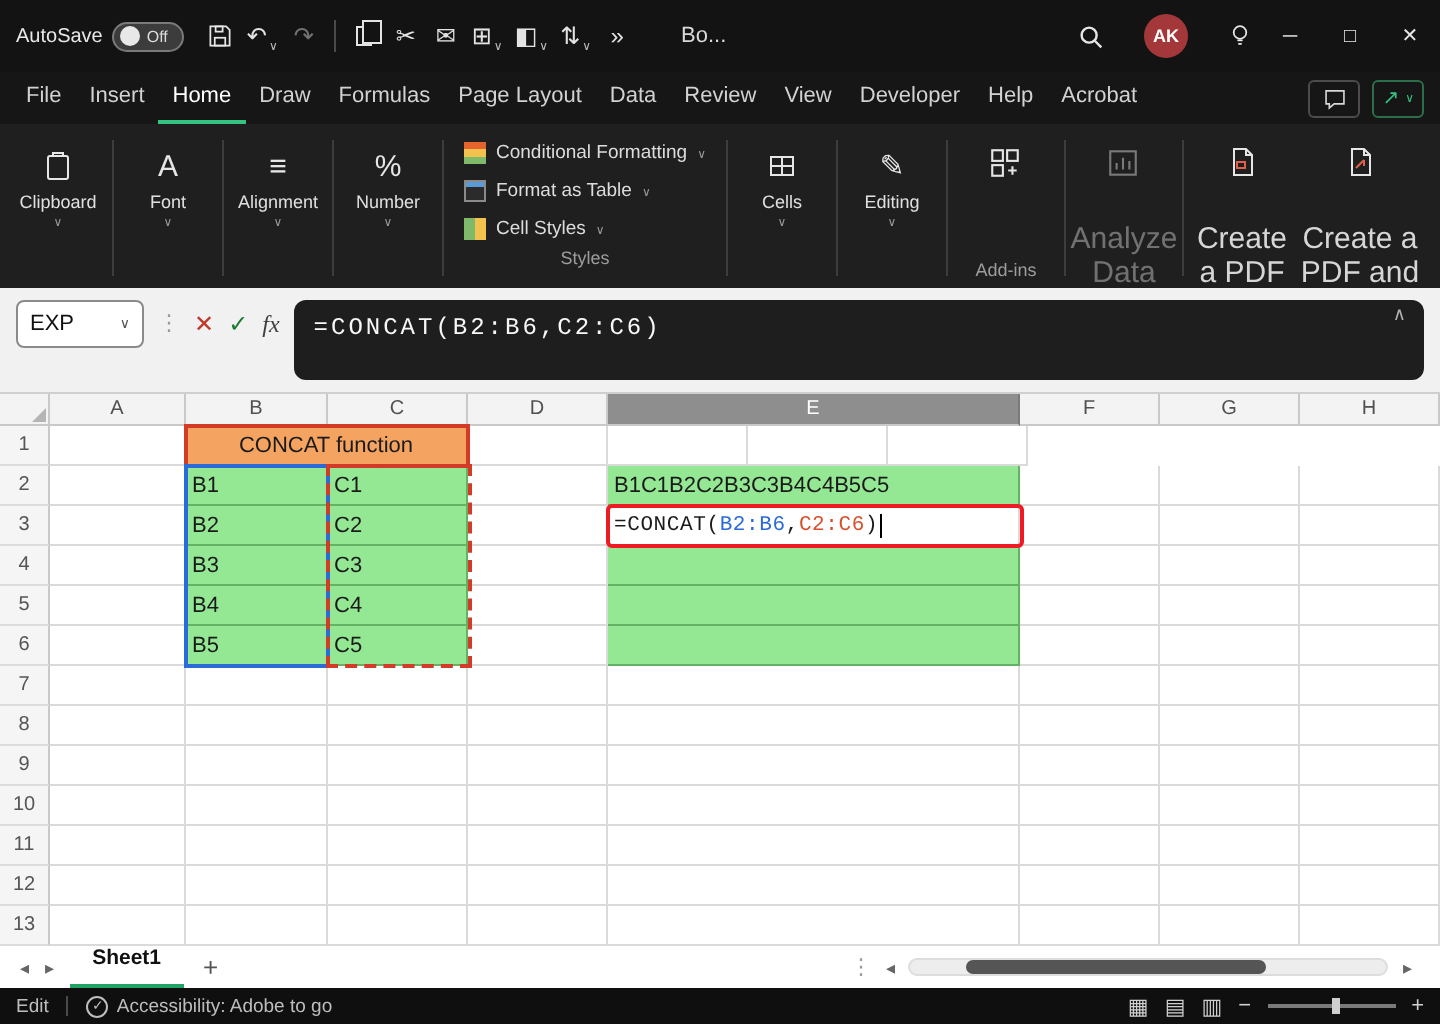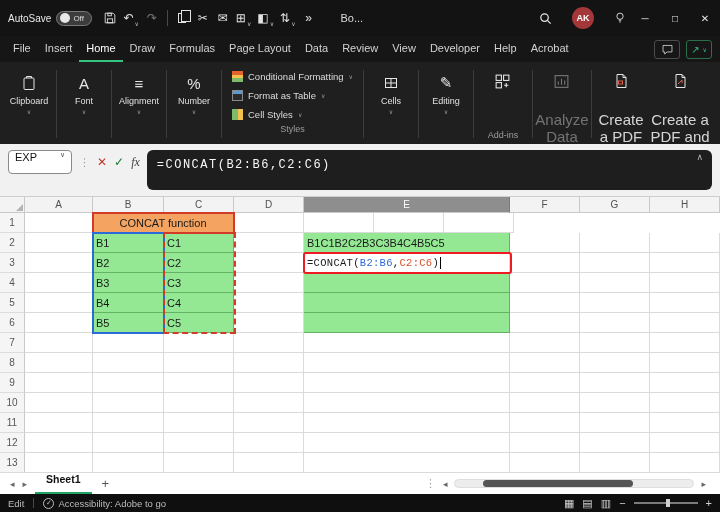--- a/index.html
+++ b/index.html
@@ -48,21 +48,21 @@
   .sic{width:11px;height:11px;border:1px solid #8a8a8a;flex:0 0 auto}
   .sic.cf{background:linear-gradient(180deg,#e5642d 33%,#f2c14e 33% 66%,#7fba6a 66%);border:none}
   .sic.tbl{background:linear-gradient(180deg,#5b9bd5 30%,#2b2b2b 30%)}
   .sic.cs{background:linear-gradient(90deg,#7fba6a 50%,#f2c14e 50%);border:none}
   .schev{font-size:6px;color:#9a9a9a}
   .bigbtn{width:54px;display:flex;flex-direction:column;align-items:center;gap:20px;padding:2px 2px 0;color:#d6d6d6;font-size:15px;text-align:center;line-height:1.15}
   .bigbtn.dim{opacity:.45}
 
   
   .fstrip{height:52px;background:#f1f1f1;display:flex;align-items:flex-start;padding:6px 8px 0;gap:7px;flex:0 0 auto}
-  .namebox{width:64px;height:24px;background:#fff;border:1px solid #8a8a8a;border-radius:4px;display:flex;align-items:flex-start;justify-content:space-between;padding:0 6px;font-size:11px;color:#111}
+  .namebox{width:64px;height:24px;background:#fff;border:1px solid #8a8a8a;border-radius:4px;display:flex;align-items:center;justify-content:space-between;padding:0 6px;font-size:11px;color:#111}
   .nchev{font-size:7px;color:#555}
   .fdots{font-size:11px;color:#9a9a9a;line-height:24px}
   .fbtn{height:24px;display:flex;align-items:center;font-size:12px}
   .fbtn.cancel{color:#c0392b}
   .fbtn.enter{color:#1e7b34}
   .fbtn.fx{font-family:"Liberation Serif",serif;font-style:italic;font-size:12px;color:#3f3f3f}
   .fbox{flex:1;height:40px;background:#1e1e1e;border-radius:6px;position:relative;padding:4px 26px 0 10px}
   .ftext{font-family:"Liberation Mono",monospace;font-size:12px;letter-spacing:1.5px;color:#f7f7f7}
   .fcollapse{position:absolute;right:9px;top:2px;font-size:9px;color:#b0b0b0}
 

